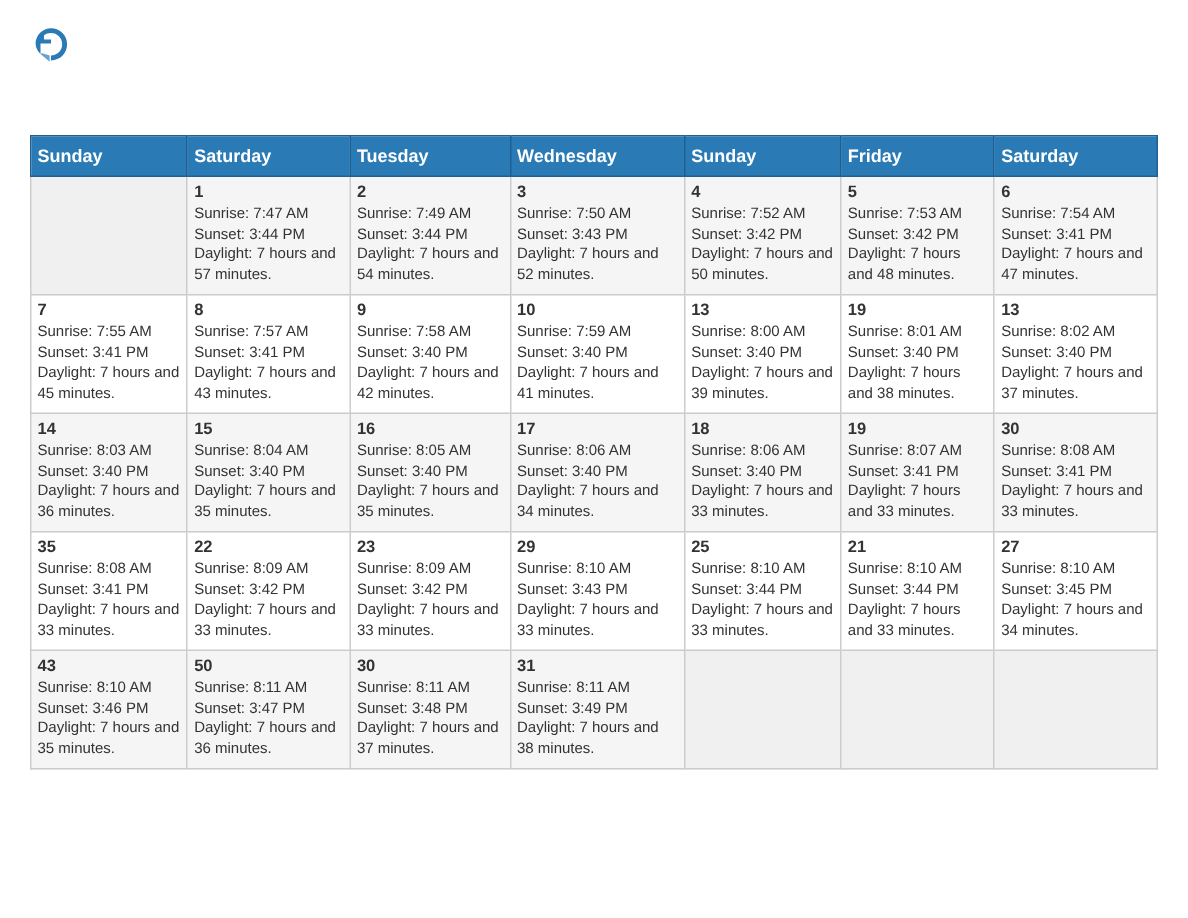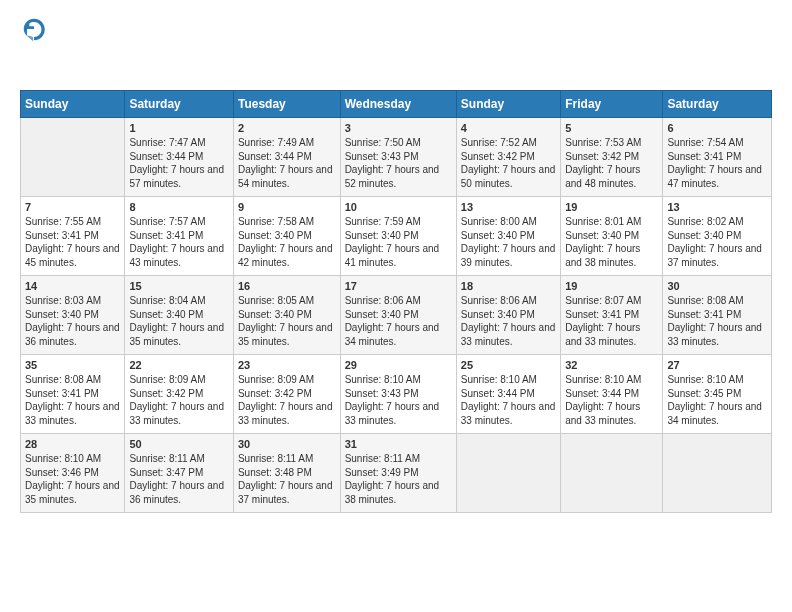--- a/index.html
+++ b/index.html
@@ -226,31 +226,31 @@
         </td>
         <td>
           <div class="day-num">29</div>
           <div class="day-info">Sunrise: 8:10 AM<br>Sunset: 3:43 PM<br>Daylight: 7 hours and 33 minutes.</div>
         </td>
         <td>
           <div class="day-num">25</div>
           <div class="day-info">Sunrise: 8:10 AM<br>Sunset: 3:44 PM<br>Daylight: 7 hours and 33 minutes.</div>
         </td>
         <td>
-          <div class="day-num">32</div>
+          <div class="day-num">21</div>
           <div class="day-info">Sunrise: 8:10 AM<br>Sunset: 3:44 PM<br>Daylight: 7 hours and 33 minutes.</div>
         </td>
         <td>
           <div class="day-num">27</div>
           <div class="day-info">Sunrise: 8:10 AM<br>Sunset: 3:45 PM<br>Daylight: 7 hours and 34 minutes.</div>
         </td>
       </tr>
       <tr>
         <td>
-          <div class="day-num">28</div>
+          <div class="day-num">43</div>
           <div class="day-info">Sunrise: 8:10 AM<br>Sunset: 3:46 PM<br>Daylight: 7 hours and 35 minutes.</div>
         </td>
         <td>
           <div class="day-num">50</div>
           <div class="day-info">Sunrise: 8:11 AM<br>Sunset: 3:47 PM<br>Daylight: 7 hours and 36 minutes.</div>
         </td>
         <td>
           <div class="day-num">30</div>
           <div class="day-info">Sunrise: 8:11 AM<br>Sunset: 3:48 PM<br>Daylight: 7 hours and 37 minutes.</div>
         </td>

